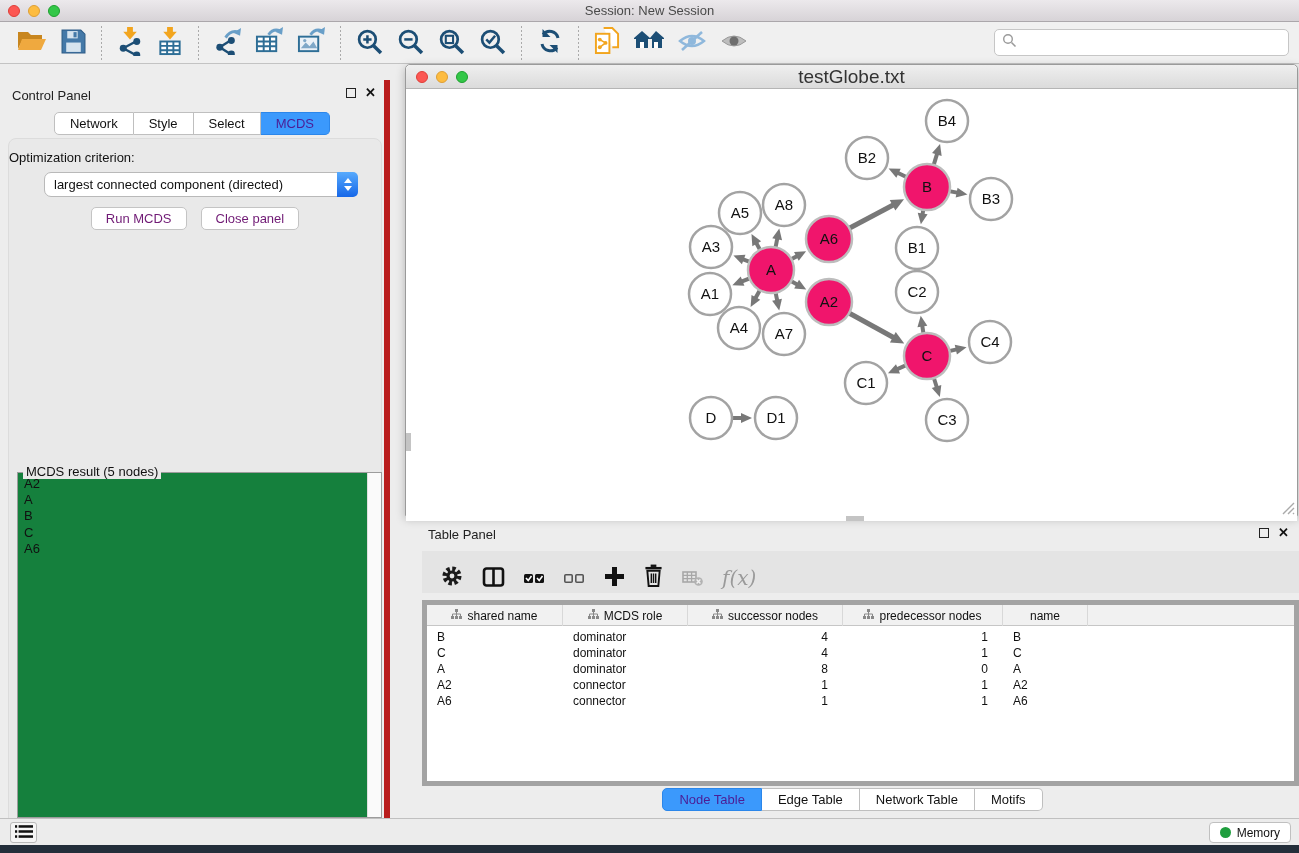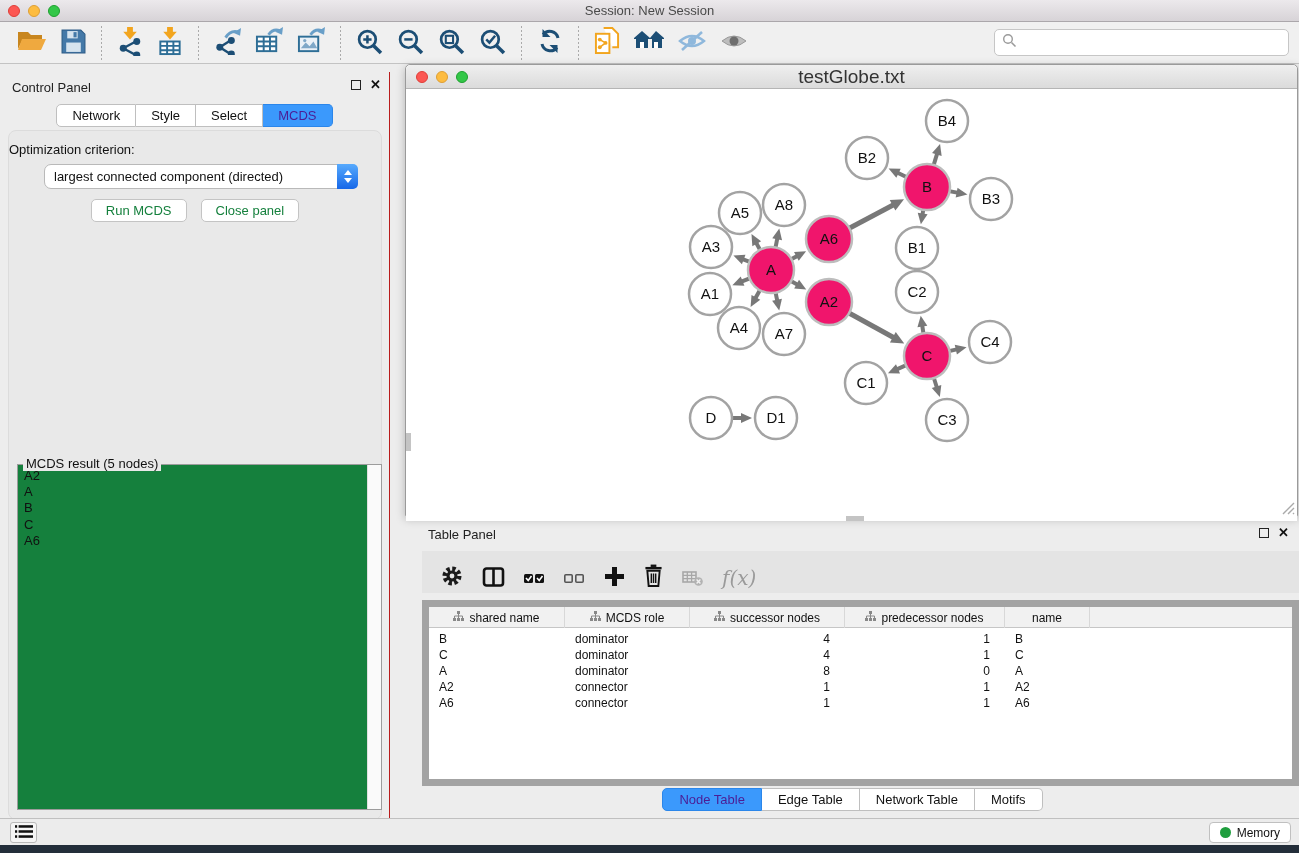--- a/index.html
+++ b/index.html
@@ -31,22 +31,22 @@
   .search-wrap { position:absolute; right:10px; top:7px; width:295px; height:27px;
     background:#FFF; border:1px solid #C6C6C6; border-radius:5px;
     display:flex; align-items:center; padding-left:7px; }
   .search-wrap input { border:none; outline:none; flex:1; height:20px;
     font-size:13px; font-family:"Liberation Sans",sans-serif; background:transparent;}
 
   
   .main { position:absolute; left:0; top:64px; width:1299px; height:754px; }
 
   
-  .control-panel { position:absolute; left:0; top:8px; width:390px; height:754px;
-    background:#EDEDED; border-right:1px solid #b91c1c; }
+  .control-panel { position:absolute; left:0; top:16px; width:390px; height:754px;
+    background:#EDEDED; border-right:6px solid #b91c1c; }
   .panel-head { position:relative; height:28px; }
   .panel-title { position:absolute; left:12px; top:8px; font-size:13px; color:#222; }
   .panel-head-icons { position:absolute; right:8px; top:7px; display:flex; gap:9px; align-items:center;}
   .float-box { width:10px; height:10px; border:1.6px solid #222; display:inline-block; }
   .close-x { font-size:13px; font-weight:bold; color:#111; line-height:12px; }
   .seg-tabs { position:absolute; left:0; right:0; top:32px; display:flex; justify-content:center; }
   .seg-tab { font-size:13px; color:#111; background:#FFF; border:1px solid #BFBFBF;
     border-left:none; padding:3px 15px; cursor:default; }
   .seg-tab:first-child { border-left:1px solid #BFBFBF; border-radius:5px 0 0 5px; }
   .seg-tab:last-child { border-radius:0 5px 5px 0; }
@@ -63,21 +63,21 @@
   .dropdown-stepper { width:21px; height:25px; margin:-1px -1px -1px 0;
     background:linear-gradient(#57AAFD,#1667E8); border-radius:0 5px 5px 0;
     display:flex; flex-direction:column; align-items:center; justify-content:center; gap:3px;}
   .chev-up { width:0; height:0; border-left:4px solid transparent; border-right:4px solid transparent;
     border-bottom:5px solid #FFF; }
   .chev-down { width:0; height:0; border-left:4px solid transparent; border-right:4px solid transparent;
     border-top:5px solid #FFF; }
   .cp-buttons { position:absolute; left:0; right:0; top:68px; display:flex;
     justify-content:center; gap:14px; }
   .mac-btn { background:#FFF; border:1px solid #C4C4C4; border-radius:5px;
-    font-size:13px; color:#15803d; padding:3px 14px; height:23px;
+    font-size:13px; color:#701a75; padding:3px 14px; height:23px;
     font-family:"Liberation Sans",sans-serif; cursor:default; }
   .result-fieldset { position:absolute; left:8px; top:333px; width:365px; height:346px;
     border:1px solid #9C9C9C; background:#15803d; }
   .result-legend { position:absolute; left:5px; top:-9px; background:#E9E9E9;
     font-size:13px; color:#111; padding:0 3px; }
   .result-list { position:absolute; left:1px; top:3px; right:15px; bottom:1px;
     overflow:hidden; }
   .result-item { font-size:13px; color:#111; line-height:16.2px; padding-left:5px; }
   .result-scroll { position:absolute; right:0; top:0; bottom:0; width:14px;
     background:#FAFAFA; border-left:1px solid #E0E0E0; }
@@ -102,21 +102,21 @@
   
   .table-panel { position:absolute; left:8px; top:454px; width:909px; height:300px; }
   .tp-head { position:relative; height:30px; }
   .tp-title { position:absolute; left:30px; top:9px; font-size:13px; color:#222; }
   .tp-head-icons { position:absolute; right:18px; top:9px; display:flex; gap:9px; align-items:center; }
   .tp-toolbar { position:absolute; left:24px; top:33px; width:877px; height:42px;
     background:#E4E4E4; display:flex; align-items:flex-end; gap:9px; padding-left:14px; }
   .tp-tool-btn { background:none; border:none; padding:3px 5px; display:flex; align-items:center; cursor:default;}
   .fx-label { font-family:"DejaVu Serif", serif; font-style:italic; font-size:20px; color:#9A9A9A; }
   .data-table { position:absolute; left:24px; top:82px; width:877px; height:186px;
-    background:#FFF; border:7px solid #a3a3a3; overflow:hidden; }
+    background:#FFF; border:5px solid #a3a3a3; overflow:hidden; }
   .dt-grid { display:grid; grid-template-columns:136px 125px 155px 160px 85px 1fr; }
   .dt-header { background:#F1F1F1; border-bottom:1px solid #C6C6C6; height:21px; }
   .dt-header .hcell { display:flex; align-items:center; justify-content:center; gap:5px;
     font-size:12px; color:#111; border-right:1px solid #D8D8D8; height:21px; }
   .dt-header .hcell:last-child { border-right:none; }
   .dt-body { padding-top:3px; }
   .dt-row { height:16px; }
   .dt-cell { font-size:12px; color:#111; line-height:16px; white-space:nowrap; }
   .cell-left { padding-left:10px; text-align:left; }
   .cell-right { padding-right:15px; text-align:right; }

